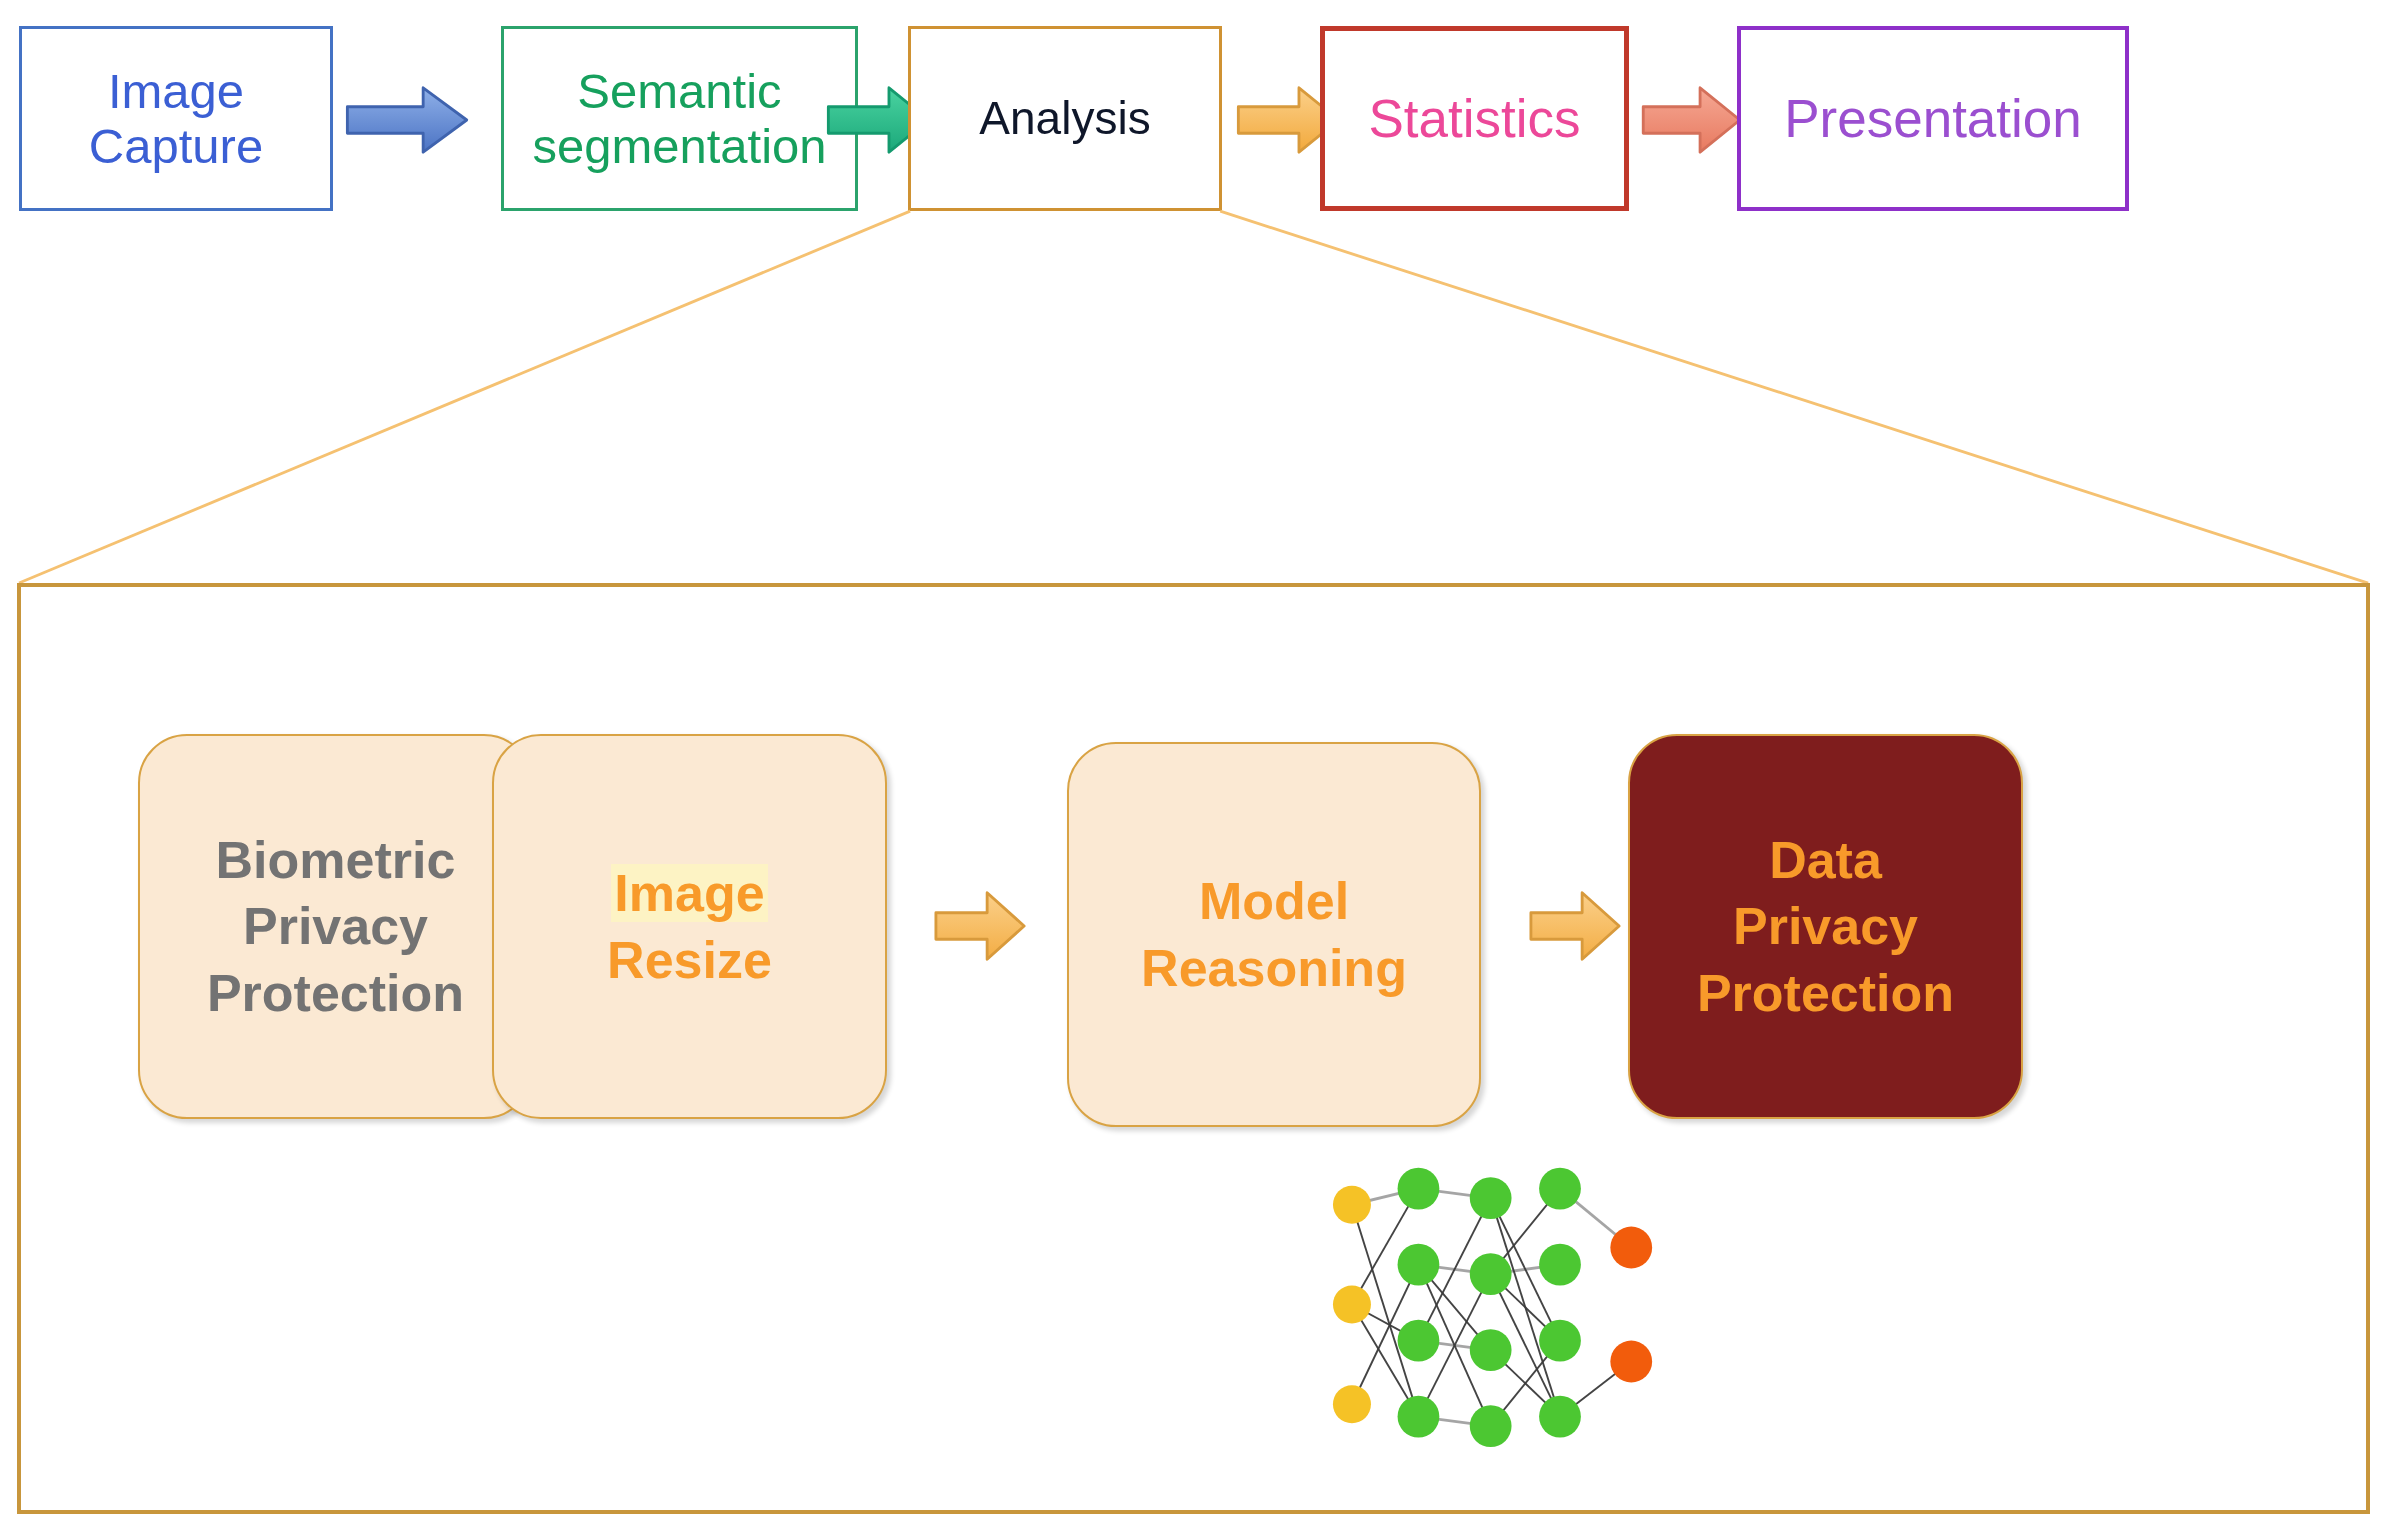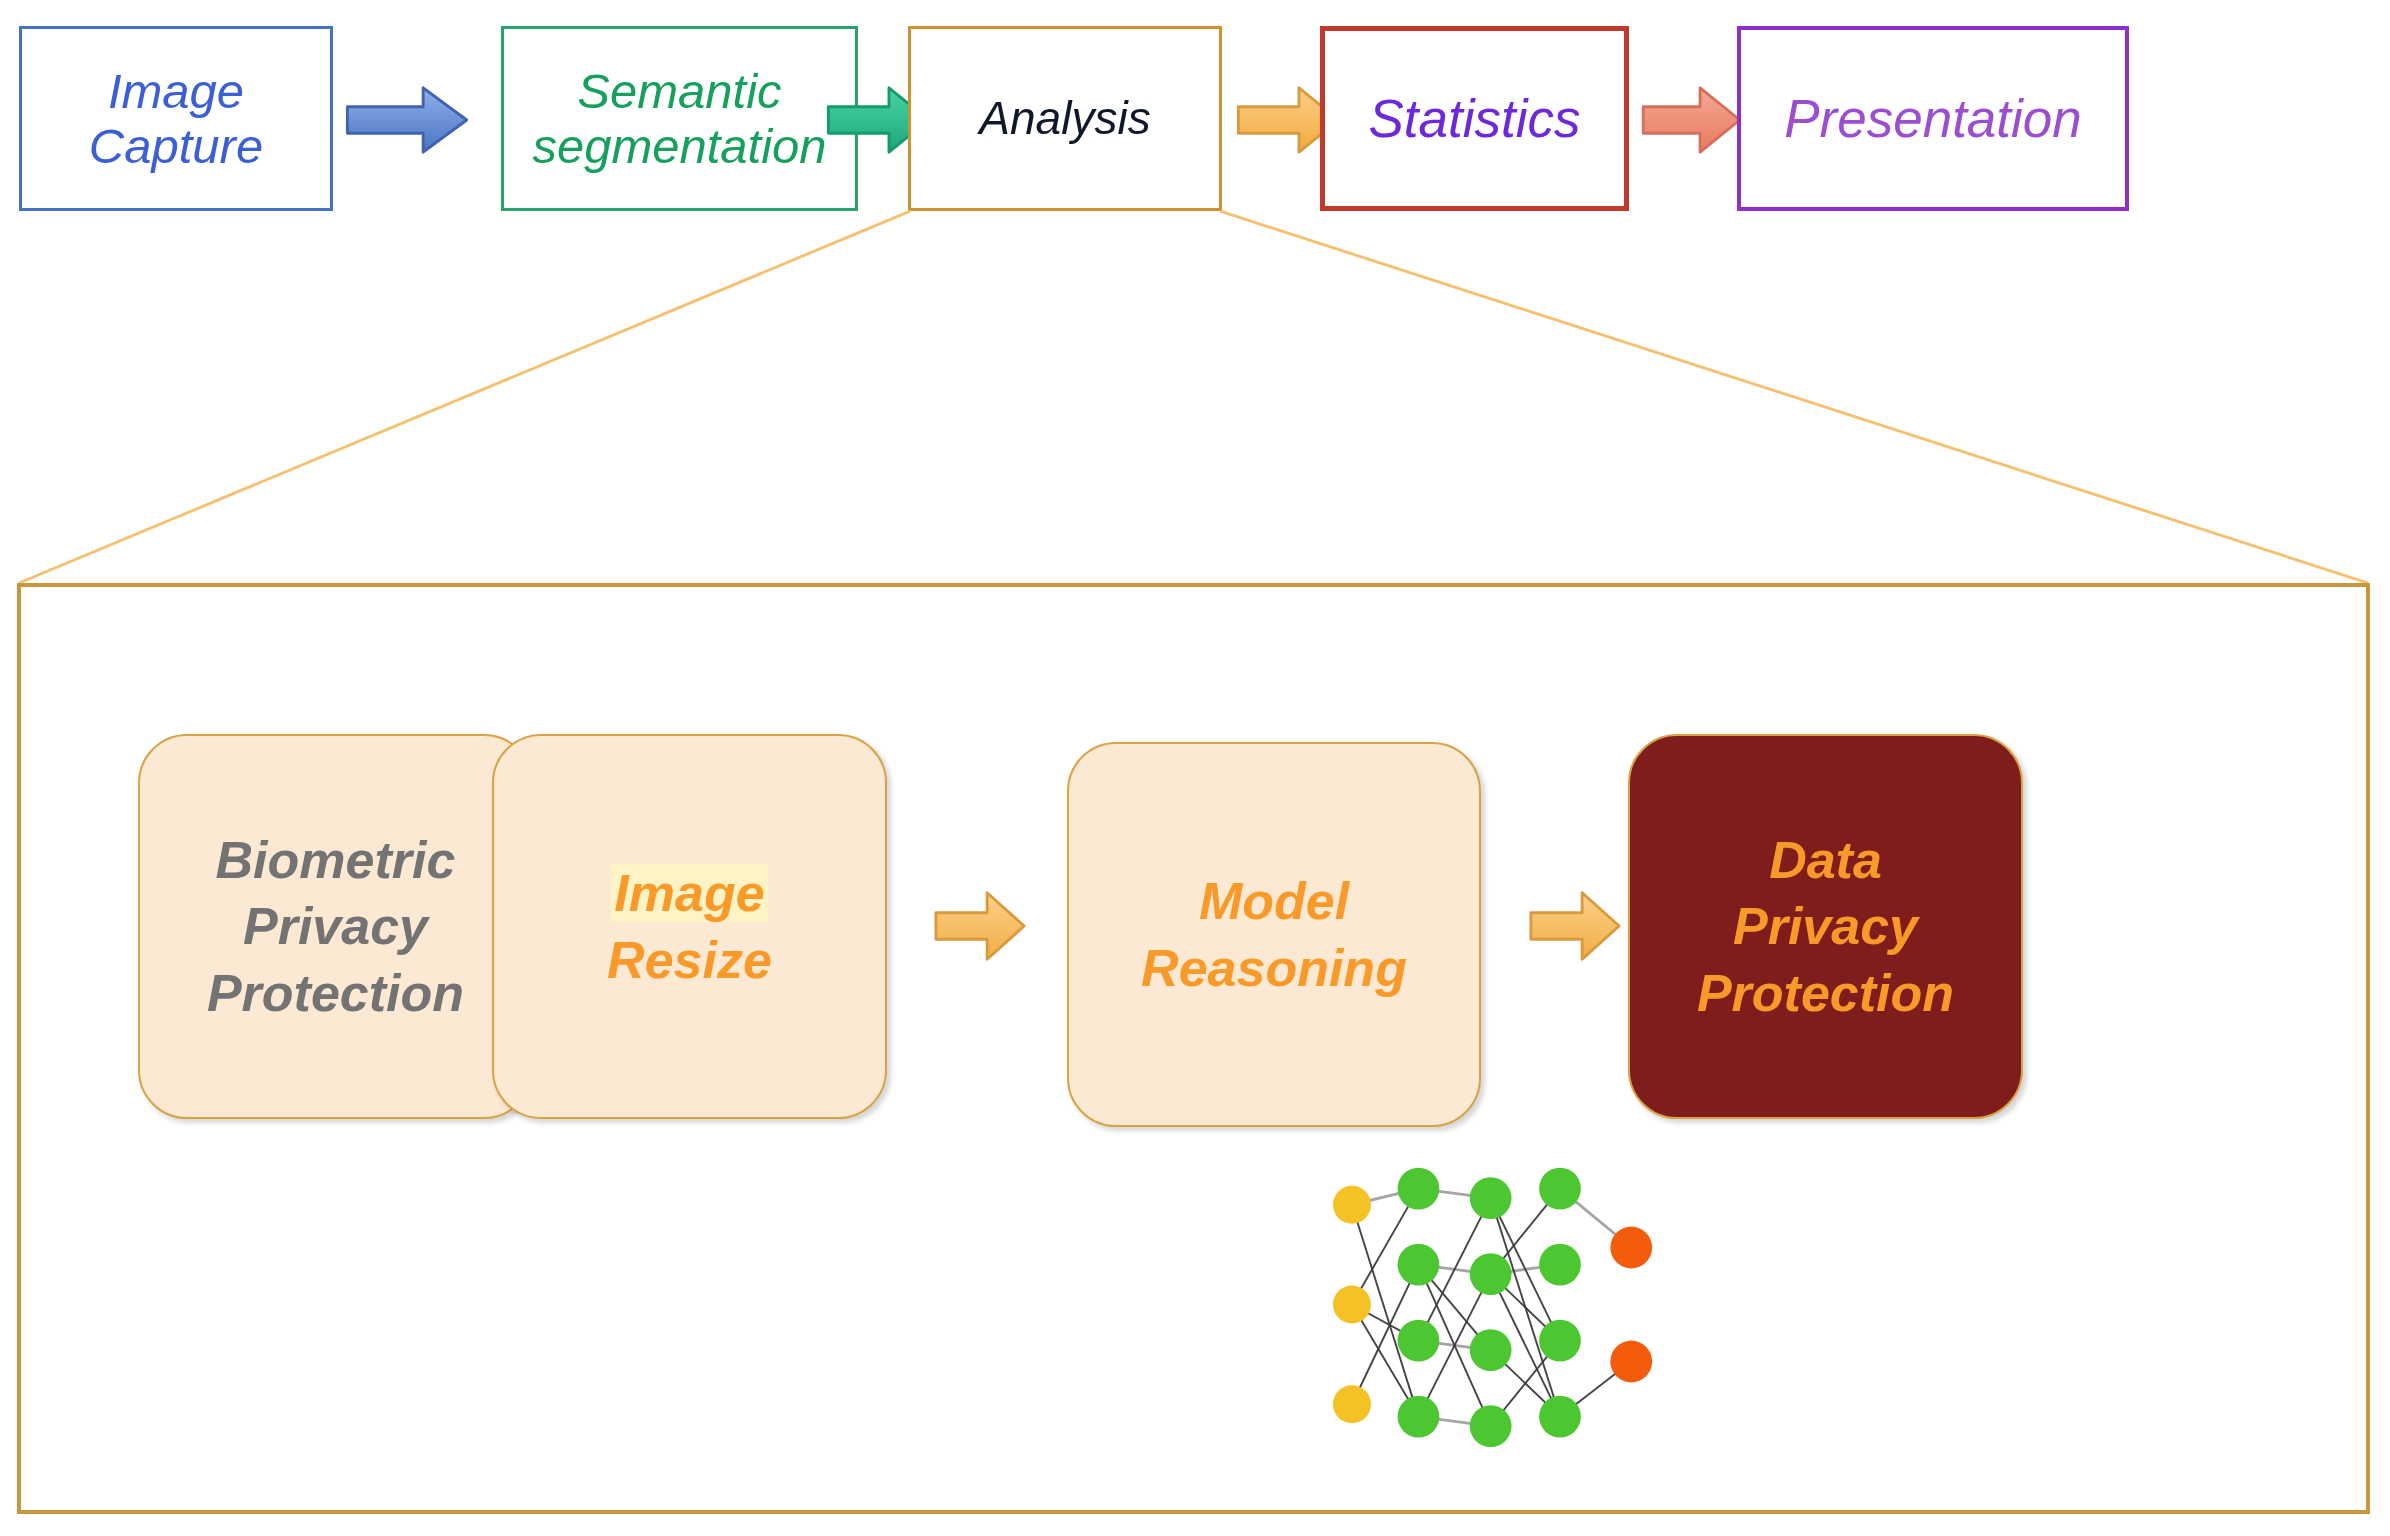--- a/index.html
+++ b/index.html
@@ -7,21 +7,20 @@
     padding: 0;
     background: #ffffff;
   }
   #canvas {
     position: relative;
     width: 2390px;
     height: 1536px;
     background: #ffffff;
     font-family: "Liberation Sans", sans-serif;
     overflow: hidden;
-    font-style: italic;
   }
 
   
   .pbox {
     position: absolute;
     box-sizing: border-box;
     background: #ffffff;
     display: flex;
     align-items: center;
     justify-content: center;
@@ -116,21 +115,21 @@
   <svg class="tarrow" style="left:1236px; top:84px;" width="107" height="72" viewBox="0 0 112 76">
     <defs>
       <linearGradient id="gOrange" x1="0" y1="0" x2="0" y2="1">
         <stop offset="0%" stop-color="#fbd08a"></stop>
           <stop offset="100%" stop-color="#f2a93c"></stop>
       </linearGradient>
     </defs>
     <path d="M2,24 L66,24 L66,4 L108,38 L66,72 L66,52 L2,52 Z" fill="url(#gOrange)" stroke="#d89a3c" stroke-width="3" stroke-linejoin="round"></path>
   </svg>
 
-  <div class="pbox" style="left:1320px; top:26px; width:309px; height:185px; border:5.7px solid #c0392b; color:#6d28d9; font-size:53px;">
+  <div class="pbox" style="left:1320px; top:26px; width:309px; height:185px; border:5.7px solid #c0392b; color:#ec4899; font-size:53px;">
     <span class="ptext">Statistics</span>
   </div>
 
   <svg class="tarrow" style="left:1641px; top:84px;" width="103" height="72" viewBox="0 0 108 76">
     <defs>
       <linearGradient id="gRed" x1="0" y1="0" x2="0" y2="1">
         <stop offset="0%" stop-color="#f5a894"></stop>
           <stop offset="100%" stop-color="#e87a60"></stop>
       </linearGradient>
     </defs>

